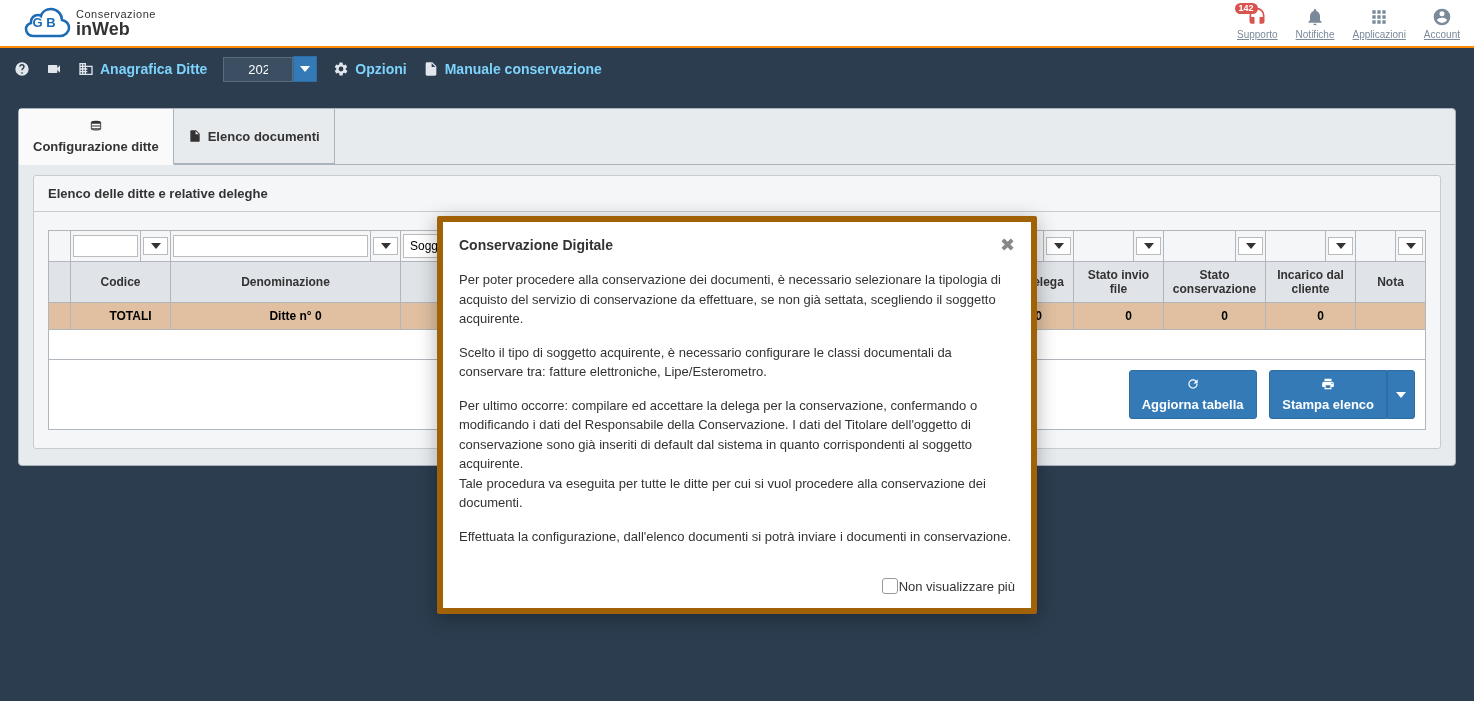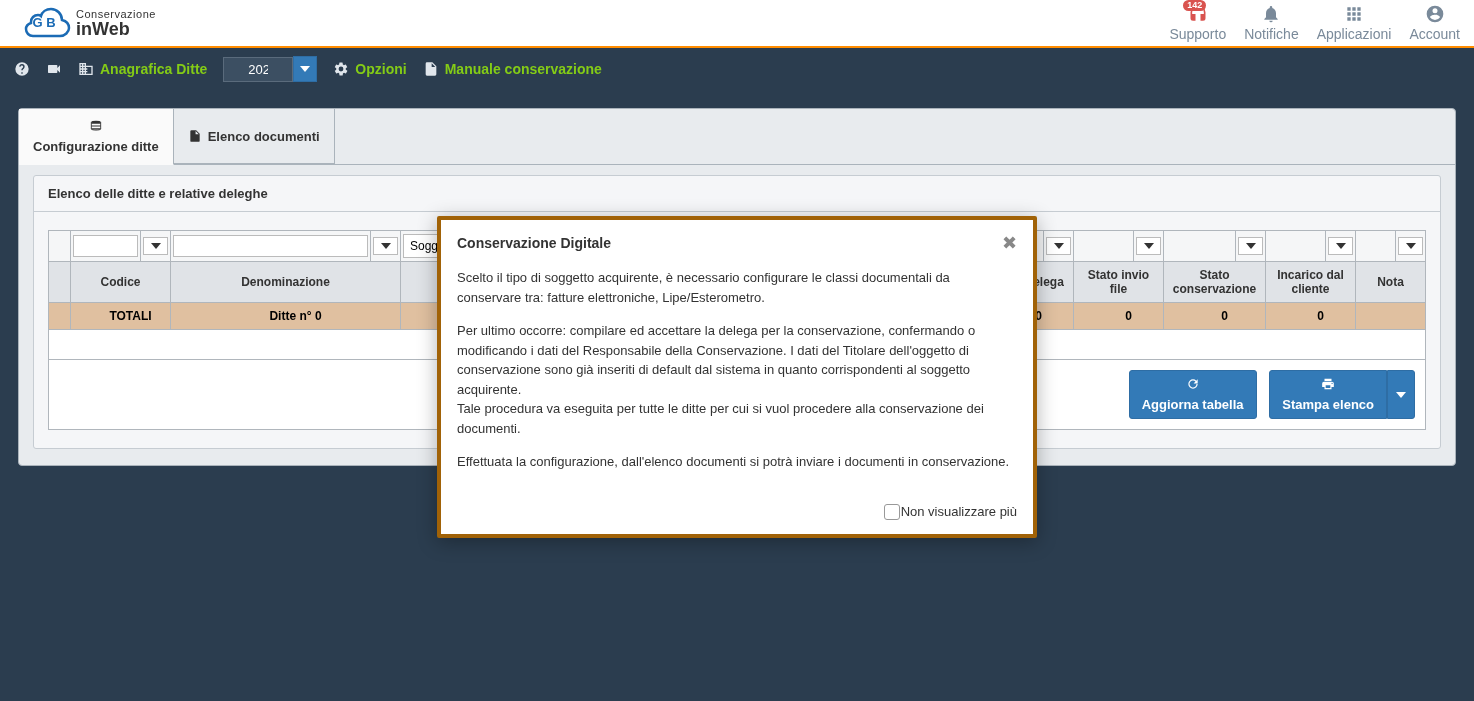--- a/index.html
+++ b/index.html
@@ -10,26 +10,26 @@
 .logo-wrap { display: flex; align-items: center; gap: 2px; }
 .logo-cloud { width: 60px; height: 38px; position: relative; }
 .logo-cloud svg { width: 100%; height: 100%; }
 .logo-text { display: flex; flex-direction: column; line-height: 1; }
 .logo-top { font-size: 11px; color: #333; letter-spacing: 0.5px; }
 .logo-bottom { font-size: 18px; font-weight: bold; color: #333; }
 .header-bar .spacer { flex: 1; }
 .header-icons { display: flex; gap: 18px; align-items: center; }
 .header-icon { display: flex; flex-direction: column; align-items: center; gap: 2px; color: #7a8a9a; cursor: pointer; position: relative; }
 .header-icon svg { width: 20px; height: 20px; fill: #7a8a9a; }
-.header-icon-label { font-size: 14px; color: #7a8a9a; }
+.header-icon-label { font-size: 10px; color: #7a8a9a; text-decoration: underline; }
 .badge { position: absolute; top: -4px; right: 20px; background: #d9534f; color: #fff; font-size: 9px; font-weight: bold; border-radius: 8px; padding: 1px 4px; line-height: 1; }
 
 
 .main-menu { display: flex; align-items: center; background: #2b3d4f; height: 42px; padding: 0 14px; gap: 16px; color: #fff; }
-.menu-item { display: flex; align-items: center; gap: 6px; font-weight: bold; font-size: 14px; color: #84cc16; cursor: pointer; }
+.menu-item { display: flex; align-items: center; gap: 6px; font-weight: bold; font-size: 14px; color: #7dd3fc; cursor: pointer; }
 .menu-item svg { width: 16px; height: 16px; fill: #e0e6ec; }
 .year-select { display: flex; align-items: center; }
 .year-input { background: #3c4f62; border: 1px solid #5a6b7c; color: #fff; padding: 4px 24px; width: 70px; font-size: 13px; }
 .year-btn { background: #337ab7; border: 1px solid #2e6da4; color: #fff; width: 24px; height: 26px; display: flex; align-items: center; justify-content: center; cursor: pointer; }
 .year-btn svg { width: 10px; height: 10px; fill: #fff; }
 
 
 .content { padding: 18px; }
 .panel { background: #e8ebee; border: 1px solid #aab3bb; border-radius: 4px; }
 .tabs { display: flex; border-bottom: 1px solid #aab3bb; }
@@ -56,21 +56,21 @@
 .btn { display: inline-flex; align-items: center; gap: 6px; border: 1px solid transparent; border-radius: 3px; padding: 6px 12px; font-size: 13px; font-weight: bold; cursor: pointer; color: #fff; flex-direction: column; }
 .btn svg { width: 14px; height: 14px; fill: #fff; }
 .btn-primary { background: #337ab7; border-color: #2e6da4; }
 .btn-split { display: inline-flex; }
 .btn-split .btn:first-child { border-radius: 3px 0 0 3px; }
 .btn-split .caret-btn { background: #337ab7; border: 1px solid #2e6da4; border-left: 1px solid #2e6da4; border-radius: 0 3px 3px 0; padding: 6px 8px; display: flex; align-items: center; cursor: pointer; }
 .btn-split .caret-btn svg { width: 10px; height: 10px; fill: #fff; }
 
 
 .modal-backdrop { position: fixed; inset: 0; display: flex; align-items: flex-start; justify-content: center; pointer-events: none; }
-.modal { margin-top: 216px; width: 600px; background: #fff; border: 4px solid #a16207; border-radius: 2px; box-shadow: 0 4px 20px rgba(0,0,0,0.3); pointer-events: auto; }
+.modal { margin-top: 216px; width: 600px; background: #fff; border: 6px solid #a16207; border-radius: 2px; box-shadow: 0 4px 20px rgba(0,0,0,0.3); pointer-events: auto; }
 .modal-header { display: flex; justify-content: space-between; align-items: center; padding: 12px 16px 10px; }
 .modal-title { font-weight: bold; font-size: 14px; }
 .modal-close { background: none; border: none; font-size: 18px; color: #888; cursor: pointer; }
 .modal-body { padding: 4px 16px 12px; font-size: 13px; line-height: 1.5; color: #333; }
 .modal-body p { margin-bottom: 14px; }
 .modal-footer { display: flex; justify-content: flex-end; align-items: center; padding: 6px 16px 14px; gap: 1px; }
 .chk { width: 16px; height: 16px; border: 1px solid #999; border-radius: 3px; background: #fff; }
 </style>
 </head>
 <body>
@@ -328,20 +328,21 @@
   </div>
 </div>
 
 <div class="modal-backdrop">
   <div class="modal">
     <div class="modal-header">
       <span class="modal-title">Conservazione Digitale</span>
       <button class="modal-close">✖</button>
     </div>
     <div class="modal-body">
+      <p>Per poter procedere alla conservazione dei documenti, è necessario selezionare la tipologia di acquisto del servizio di conservazione da effettuare, se non già settata, scegliendo il soggetto acquirente.</p>
       <p>Scelto il tipo di soggetto acquirente, è necessario configurare le classi documentali da conservare tra: fatture elettroniche, Lipe/Esterometro.</p>
       <p style="margin-bottom:0">Per ultimo occorre: compilare ed accettare la delega per la conservazione, confermando o modificando i dati del Responsabile della Conservazione. I dati del Titolare dell'oggetto di conservazione sono già inseriti di default dal sistema in quanto corrispondenti al soggetto acquirente.</p>
       <p>Tale procedura va eseguita per tutte le ditte per cui si vuol procedere alla conservazione dei documenti.</p>
       <p>Effettuata la configurazione, dall'elenco documenti si potrà inviare i documenti in conservazione.</p>
     </div>
     <div class="modal-footer">
       <span class="chk"></span>
       <span>Non visualizzare più</span>
     </div>
   </div>

